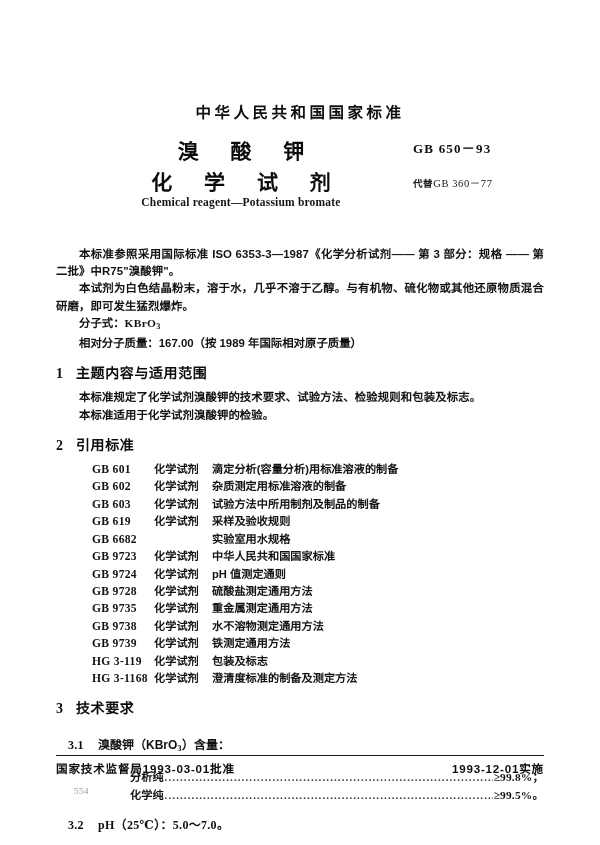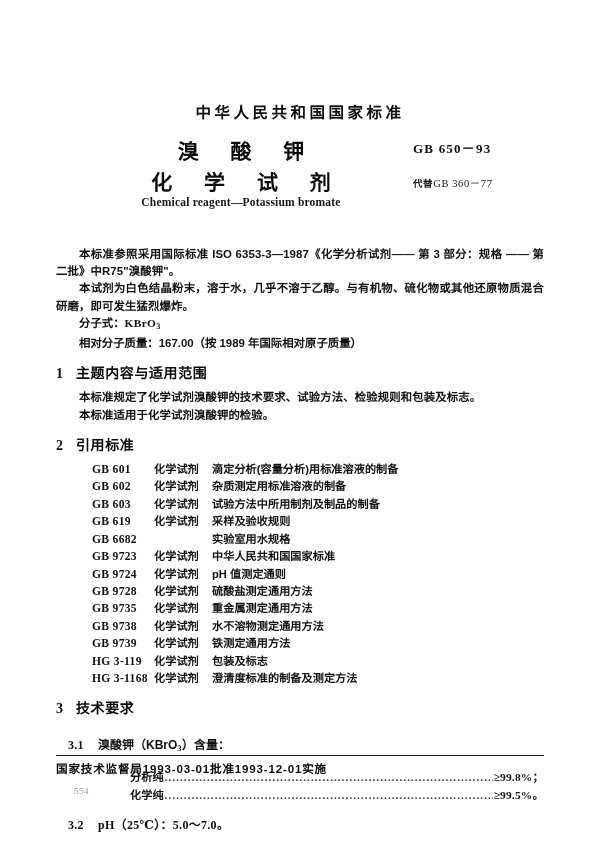--- a/index.html
+++ b/index.html
@@ -248,21 +248,21 @@
     width: 488px;
     height: 0;
     border-top: 1.6px solid #1a1a1a;
   }
   .footer-row {
     position: absolute;
     left: 0;
     top: 760px;
     width: 488px;
     display: flex;
-    justify-content: flex-start;
+    justify-content: space-between;
     align-items: baseline;
     font-family: "Liberation Sans", "DejaVu Sans", sans-serif;
     font-weight: bold;
     font-size: 11.6px;
     letter-spacing: 0.4px;
     color: #0d0d0d;
   }
   .footer-row .lat {
     font-family: "Liberation Sans", "DejaVu Sans", sans-serif;
     letter-spacing: 0.8px;

